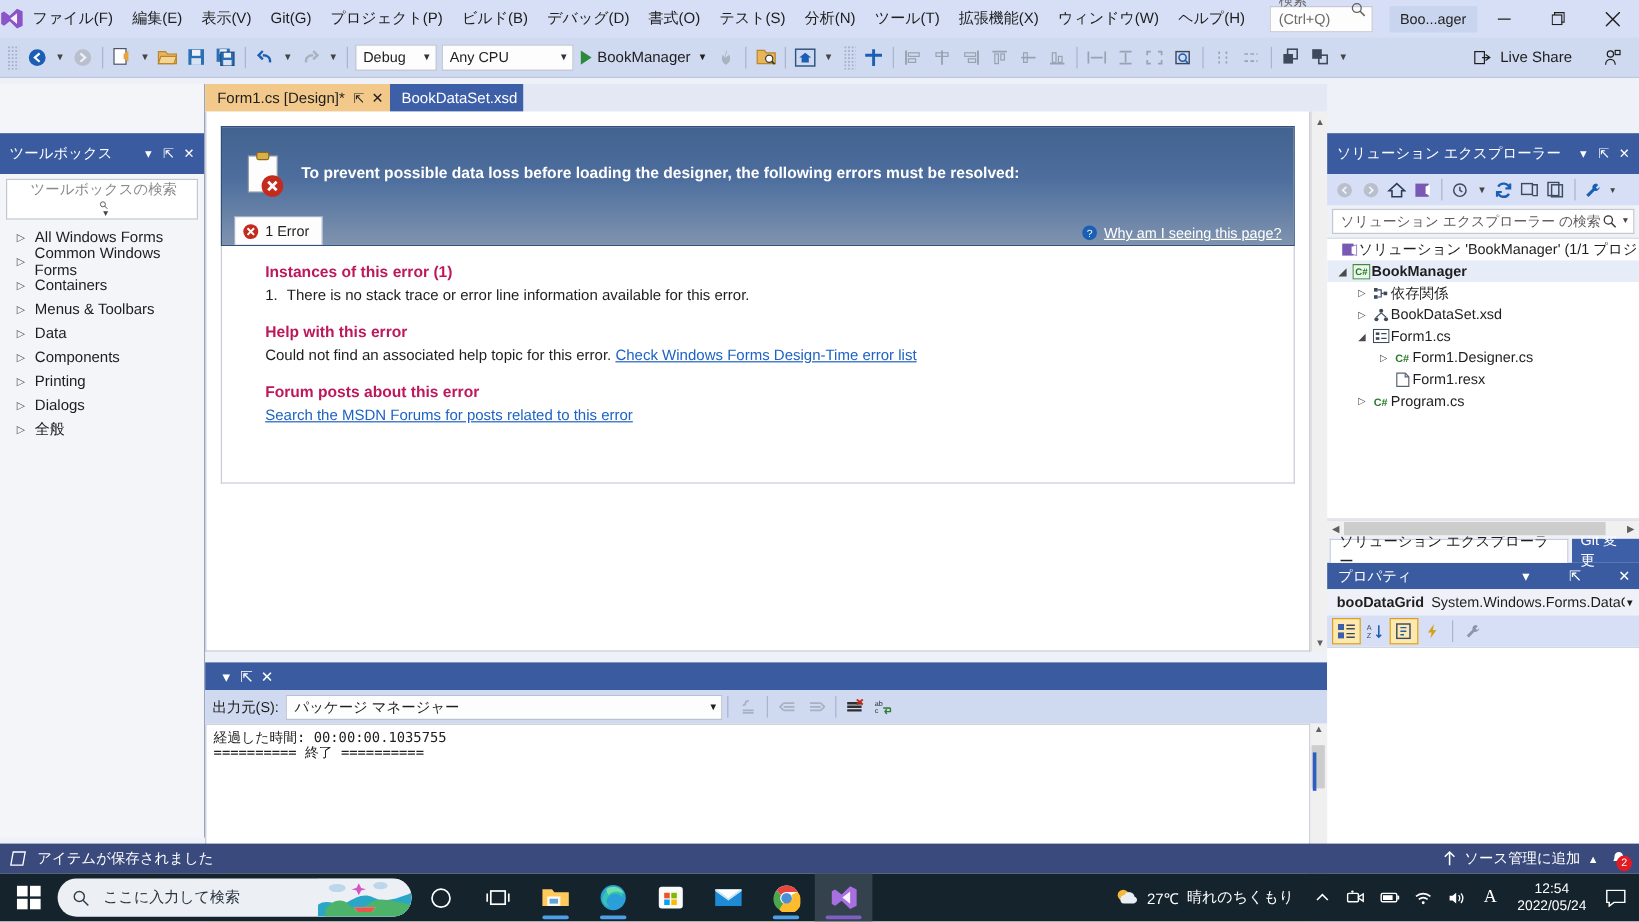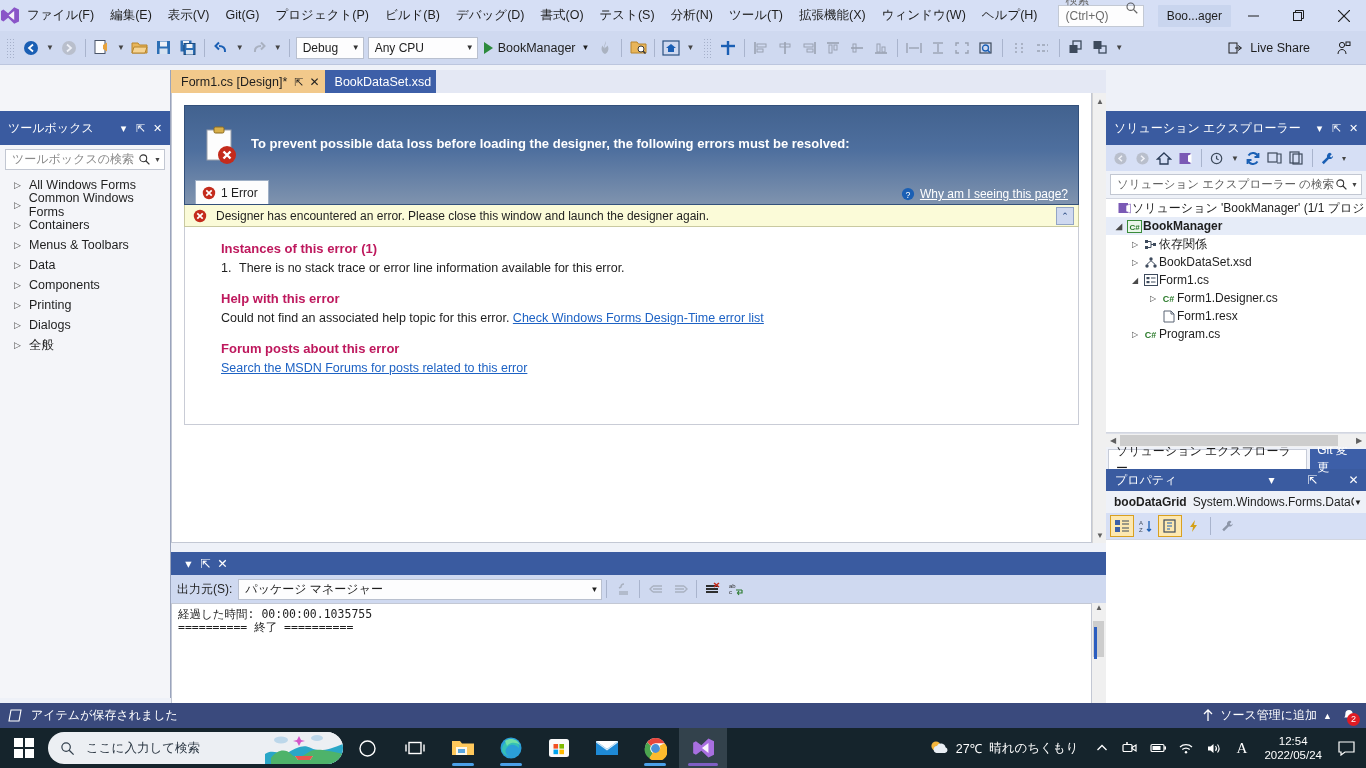--- a/index.html
+++ b/index.html
@@ -64,22 +64,22 @@
     position:absolute; left:0; top:70px; width:171px; height:628px;
     background:#f4f5f9; border-right:1px solid #9aa4bd;
   }
   .pane-head {
     height:34px; background:#3a5ba0; color:#fff; display:flex; align-items:center;
     padding:0 4px 0 8px; font-size:12px;margin-top:41px;
   }
   .pane-head .ttl { flex:1; white-space:nowrap; }
   .pane-head .pb { width:17px; height:18px; display:flex; align-items:center; justify-content:center; color:#fff; font-size:11px; }
   .tbx-search {
-    margin:4px 5px 3px 5px; height:21px; background:#fff; border:1px solid #c2c7d2;
-    display:flex; align-items:center; padding:0 3px 0 6px; font-size:12px; color:#8a8a8a;
+    margin:4px 5px 3px 5px; height:34px; background:#fff; border:1px solid #c2c7d2;
+    display:flex; align-items:center; padding:0 3px 0 6px; font-size:12px; color:#8a8a8a;flex-direction:column;
   }
   .tbx-search .t { flex:1; }
   .tbx-list { padding-top:2px; }
   .tbx-row { height:20px; display:flex; align-items:center; padding-left:14px; font-size:12.5px; color:#1e1e1e; }
   .chev { width:9px; margin-right:6px; color:#4c4c4c; font-size:9px; line-height:1; }
 
   
   .doc-area { position:absolute; left:171px; top:70px; width:935px; height:628px; background:#eef1f8; }
   .tabstrip { height:23px; display:flex; align-items:flex-end; background:#e4e8f4; }
   .tab {
@@ -568,28 +568,20 @@
         </div>
         <div class="why">
           <svg width="14" height="14" viewBox="0 0 16 16" style="margin-right:5px">
               <circle cx="8" cy="8" r="7" fill="#1a5fb4"></circle>
               <text x="8" y="12" font-size="10" fill="#fff" text-anchor="middle" font-family="Liberation Sans">?</text>
             </svg>
           <a href="#">Why am I seeing this page?</a>
         </div>
       </div>
 
-      <div class="yellowbar">
-        <svg width="14" height="14" viewBox="0 0 18 18">
-            <circle cx="9" cy="9" r="8" fill="#c42b1c"></circle>
-            <path d="M5.5 5.5 12.5 12.5M12.5 5.5 5.5 12.5" stroke="#fff" stroke-width="2.2"></path>
-          </svg>
-        <span class="txt">Designer has encountered an error. Please close this window and launch the designer again.</span>
-        <span class="yb-collapse">⌃</span>
-      </div>
 
       <div class="err-body">
         <div class="sec-h">Instances of this error (1)</div>
         <div class="ol-item">
           <span class="num">1.</span><span>There is no stack trace or error line information available for this error.</span>
         </div>
         <div class="sec-h">Help with this error</div>
         <div class="sec-p">
           <span>Could not find an associated help topic for this error.</span>
           <a href="#" class="lnk">Check Windows Forms Design-Time error list</a>

